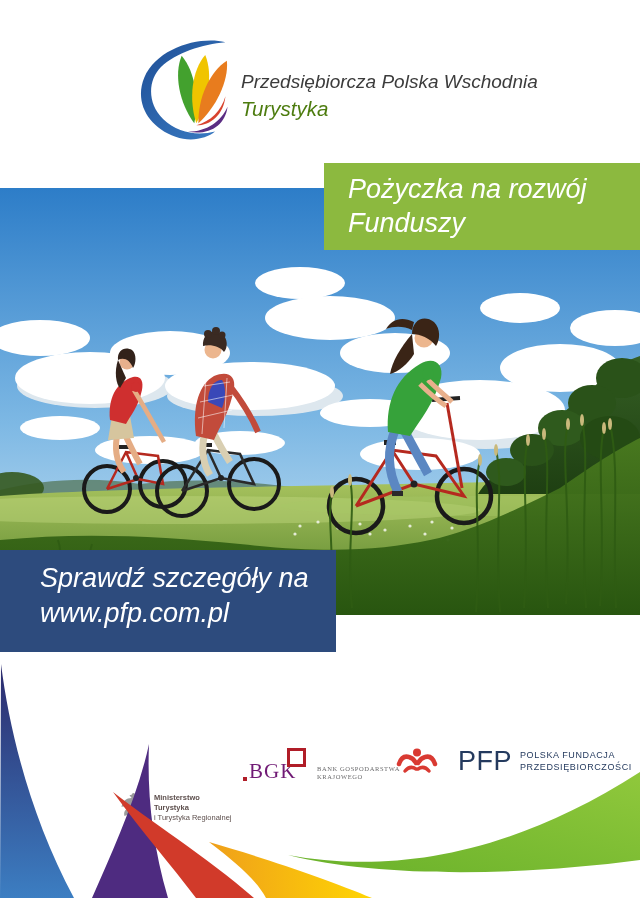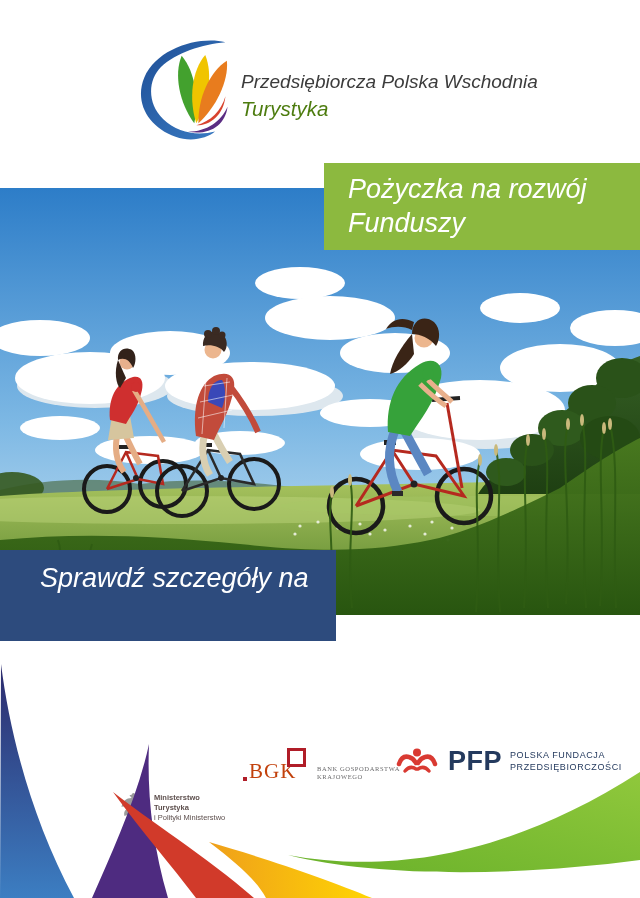--- a/index.html
+++ b/index.html
@@ -14,40 +14,40 @@
   .brand-line2{font-style:italic;font-size:20.5px;line-height:26px;font-weight:400;color:#4d7c0f;margin-top:2px;}
   
   .photo{position:absolute;left:0;top:188px;width:640px;height:427px;}
   
   .banner-green{
     position:absolute;left:324px;top:163px;width:316px;height:87px;
     background:#8cb93f;color:#fff;box-sizing:border-box;padding:9px 0 0 24px;
   }
   .banner-green .bline{font-style:italic;font-size:27px;line-height:34px;font-weight:500;}
   .banner-navy{
-    position:absolute;left:0;top:550px;width:336px;height:91px;
+    position:absolute;left:0;top:550px;width:336px;height:102px;
     background:#2d4b7d;color:#fff;box-sizing:border-box;padding:11px 0 0 40px;
   }
   .banner-navy .bline{font-style:italic;font-size:27px;line-height:35px;font-weight:500;}
   .banner-navy .url{cursor:pointer;}
   
   .partners{position:absolute;left:0;top:738px;width:640px;height:62px;}
   .ministry{position:absolute;left:120px;top:8px;display:flex;align-items:center;margin-top:44px;}
   .ministry svg{width:27px;height:36px;}
   .ministry .mtxt{margin-left:7px;font-size:7.5px;line-height:10px;color:#5d4f4d;}
   .ministry .mtxt .b{font-weight:700;}
   .bgk{position:absolute;left:243px;top:10px;display:flex;align-items:flex-start;}
   .bgk .abbr-wrap{position:relative;width:66px;height:40px;}
   .bgk .dot{position:absolute;left:0;bottom:7px;width:4px;height:4px;background:#b01d28;}
-  .bgk .abbr{position:absolute;left:6px;bottom:4px;font-family:"Liberation Serif",serif;font-size:21px;letter-spacing:1px;color:#c2410c;}
+  .bgk .abbr{position:absolute;left:6px;bottom:4px;font-family:"Liberation Serif",serif;font-size:21px;letter-spacing:1px;color:#701a75;}
   .bgk .sq{position:absolute;left:44px;top:0;width:13px;height:13px;border:3.5px solid #b01d28;background:#fff;}
   .bgk .btxt{margin-left:8px;margin-top:17px;font-family:"Liberation Serif",serif;font-size:6.5px;line-height:7.5px;letter-spacing:0.6px;color:#6a6a6c;}
   .pfp{position:absolute;left:396px;top:8px;display:flex;align-items:center;}
   .pfp svg{width:42px;height:30px;}
-  .pfp .abbr{margin-left:10px;font-size:27px;font-weight:700;letter-spacing:0.5px;color:#243a5e;}
+  .pfp .abbr{margin-left:20px;font-size:27px;font-weight:400;letter-spacing:0.5px;color:#243a5e;}
   .pfp .ptxt{margin-left:8px;font-size:9px;line-height:11.5px;font-weight:400;letter-spacing:0.6px;color:#243a5e;}
   
   .bottom-swoosh{position:absolute;left:0;top:640px;width:640px;height:258px;}
 </style>
 </head>
 <body>
 
 <div class="poster">
 
   <svg class="brand-mark" viewBox="0 0 100 100">
@@ -243,36 +243,37 @@
     </g>
   </svg>
 
   <div class="banner-green">
     <div class="bline">Pożyczka na rozwój</div>
     <div class="bline">Funduszy</div>
   </div>
 
   <div class="banner-navy">
     <div class="bline">Sprawdź szczegóły na</div>
+    <div class="bline url">www.pfp.com.pl</div>
   </div>
 
   <div class="partners">
     <div class="ministry">
       <svg viewBox="0 0 27 36">
         <path fill="#9b9b9b" d="M13.5,3 C14.5,3 15.5,4 15.5,5 L17.5,5 C16.5,7 15.5,7 15.5,8
           C20.5,8 24.5,11 25.5,17 C22.5,16 20.5,17 19.5,19 C22.5,20 23.5,23 22.5,26
           C20.5,25 18.5,25 17.5,27 C18.5,29 17.5,31 15.5,32 L13.5,29 L11.5,32
           C9.5,31 8.5,29 9.5,27 C8.5,25 6.5,25 4.5,26 C3.5,23 4.5,20 7.5,19
           C6.5,17 4.5,16 1.5,17 C2.5,11 6.5,8 11.5,8 C11.5,7 10.5,7 9.5,5 L11.5,5
           C11.5,4 12.5,3 13.5,3 Z"></path>
       </svg>
       <div class="mtxt">
         <div class="b">Ministerstwo</div>
         <div class="b">Turystyka</div>
-        <div>i Polityki Ministerstwo</div>
+        <div>i Turystyka Regionalnej</div>
       </div>
     </div>
     <div class="bgk">
       <div class="abbr-wrap">
         <span class="dot"></span>
         <span class="abbr">BGK</span>
         <span class="sq"></span>
       </div>
       <div class="btxt">
         <div>BANK GOSPODARSTWA</div>

